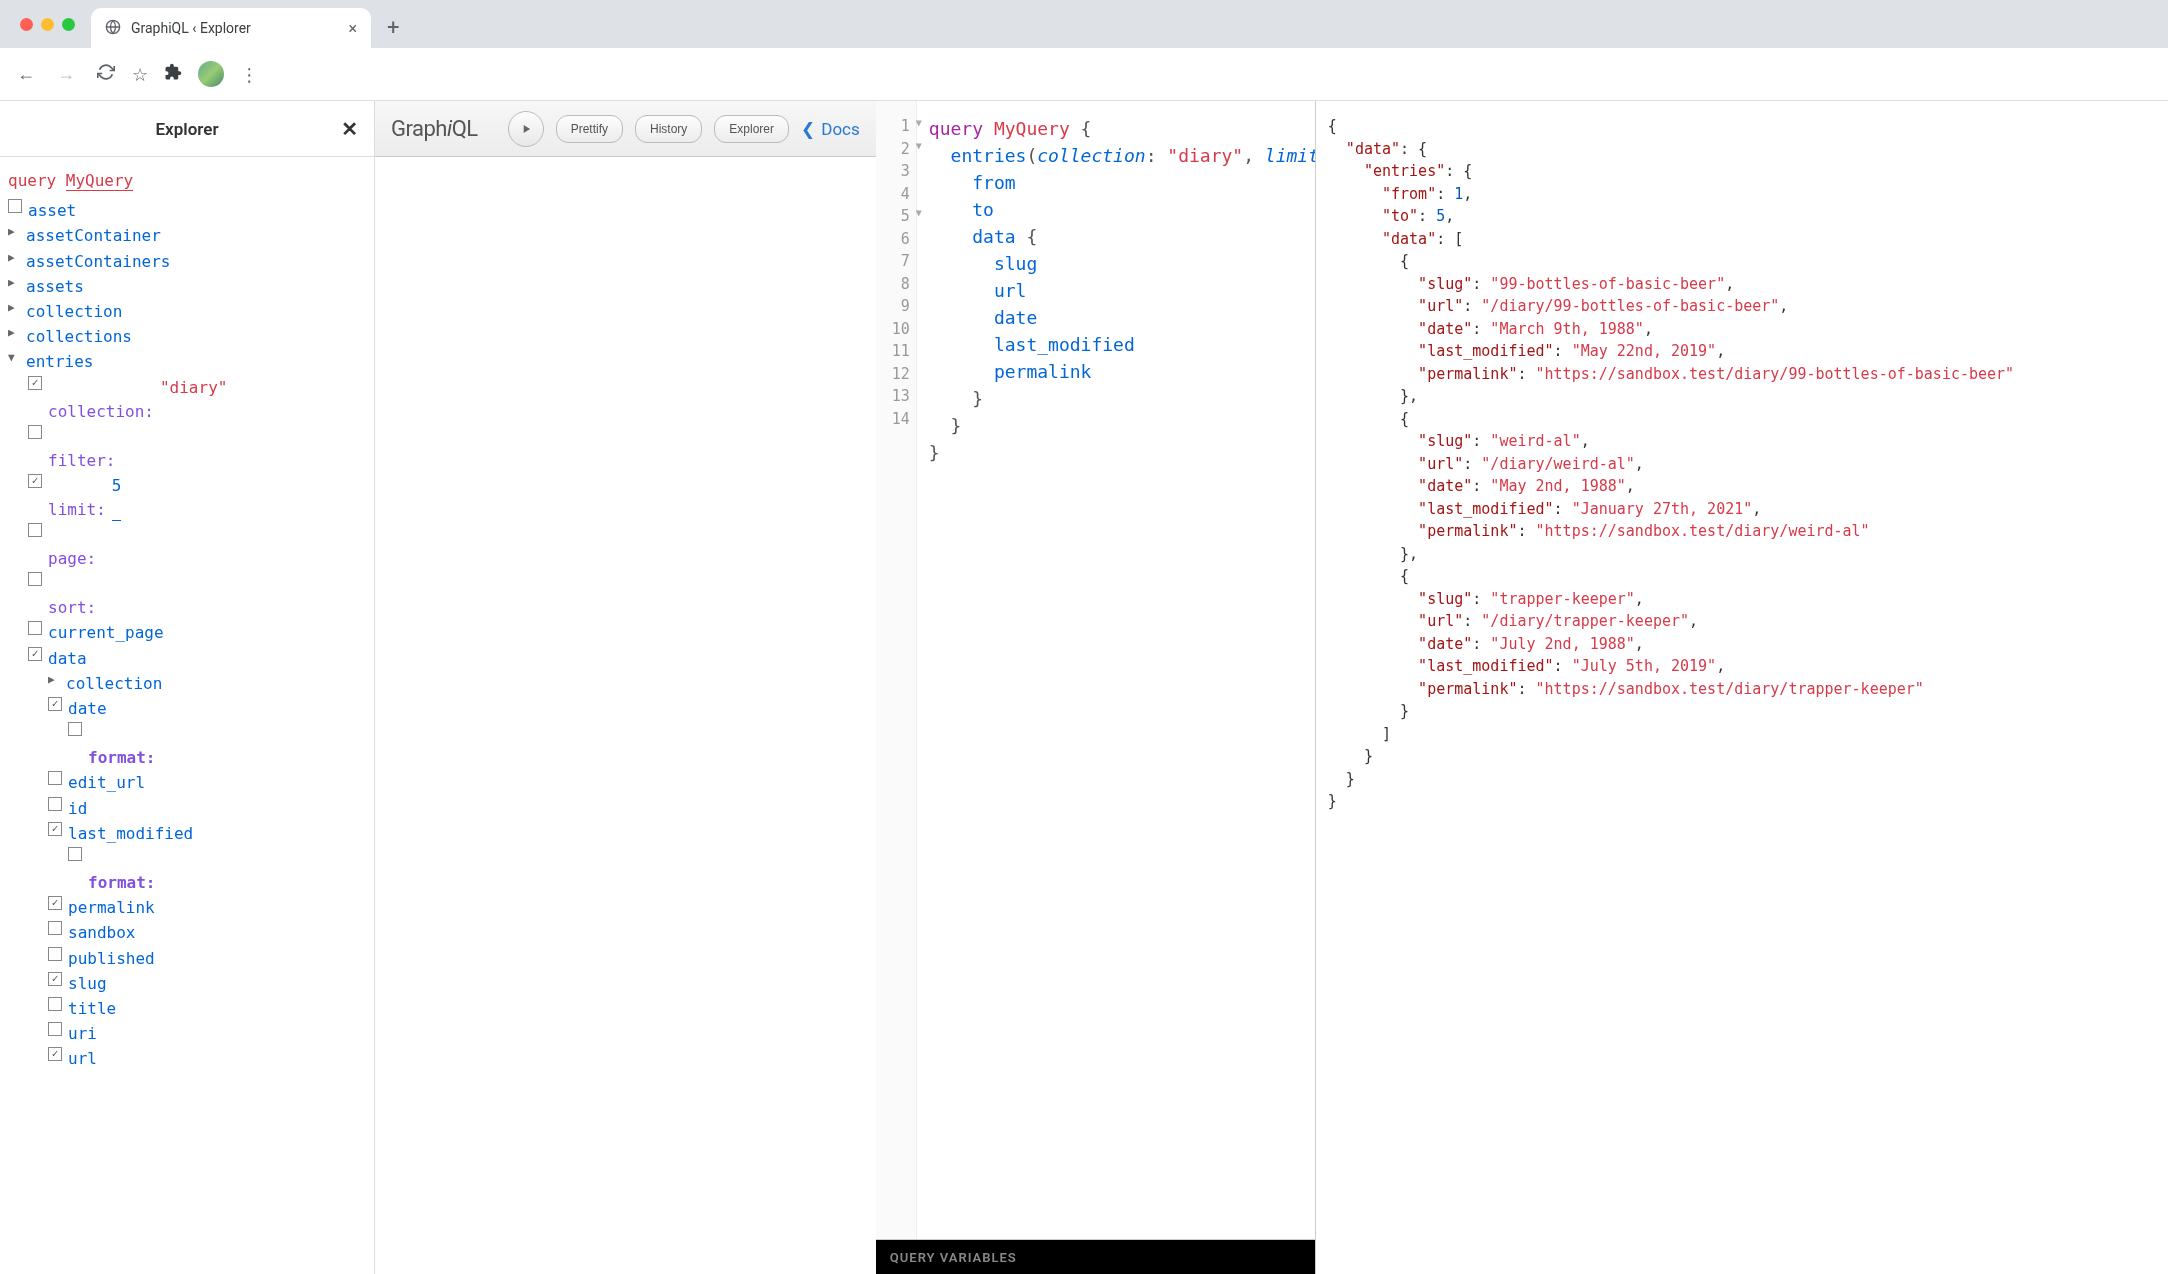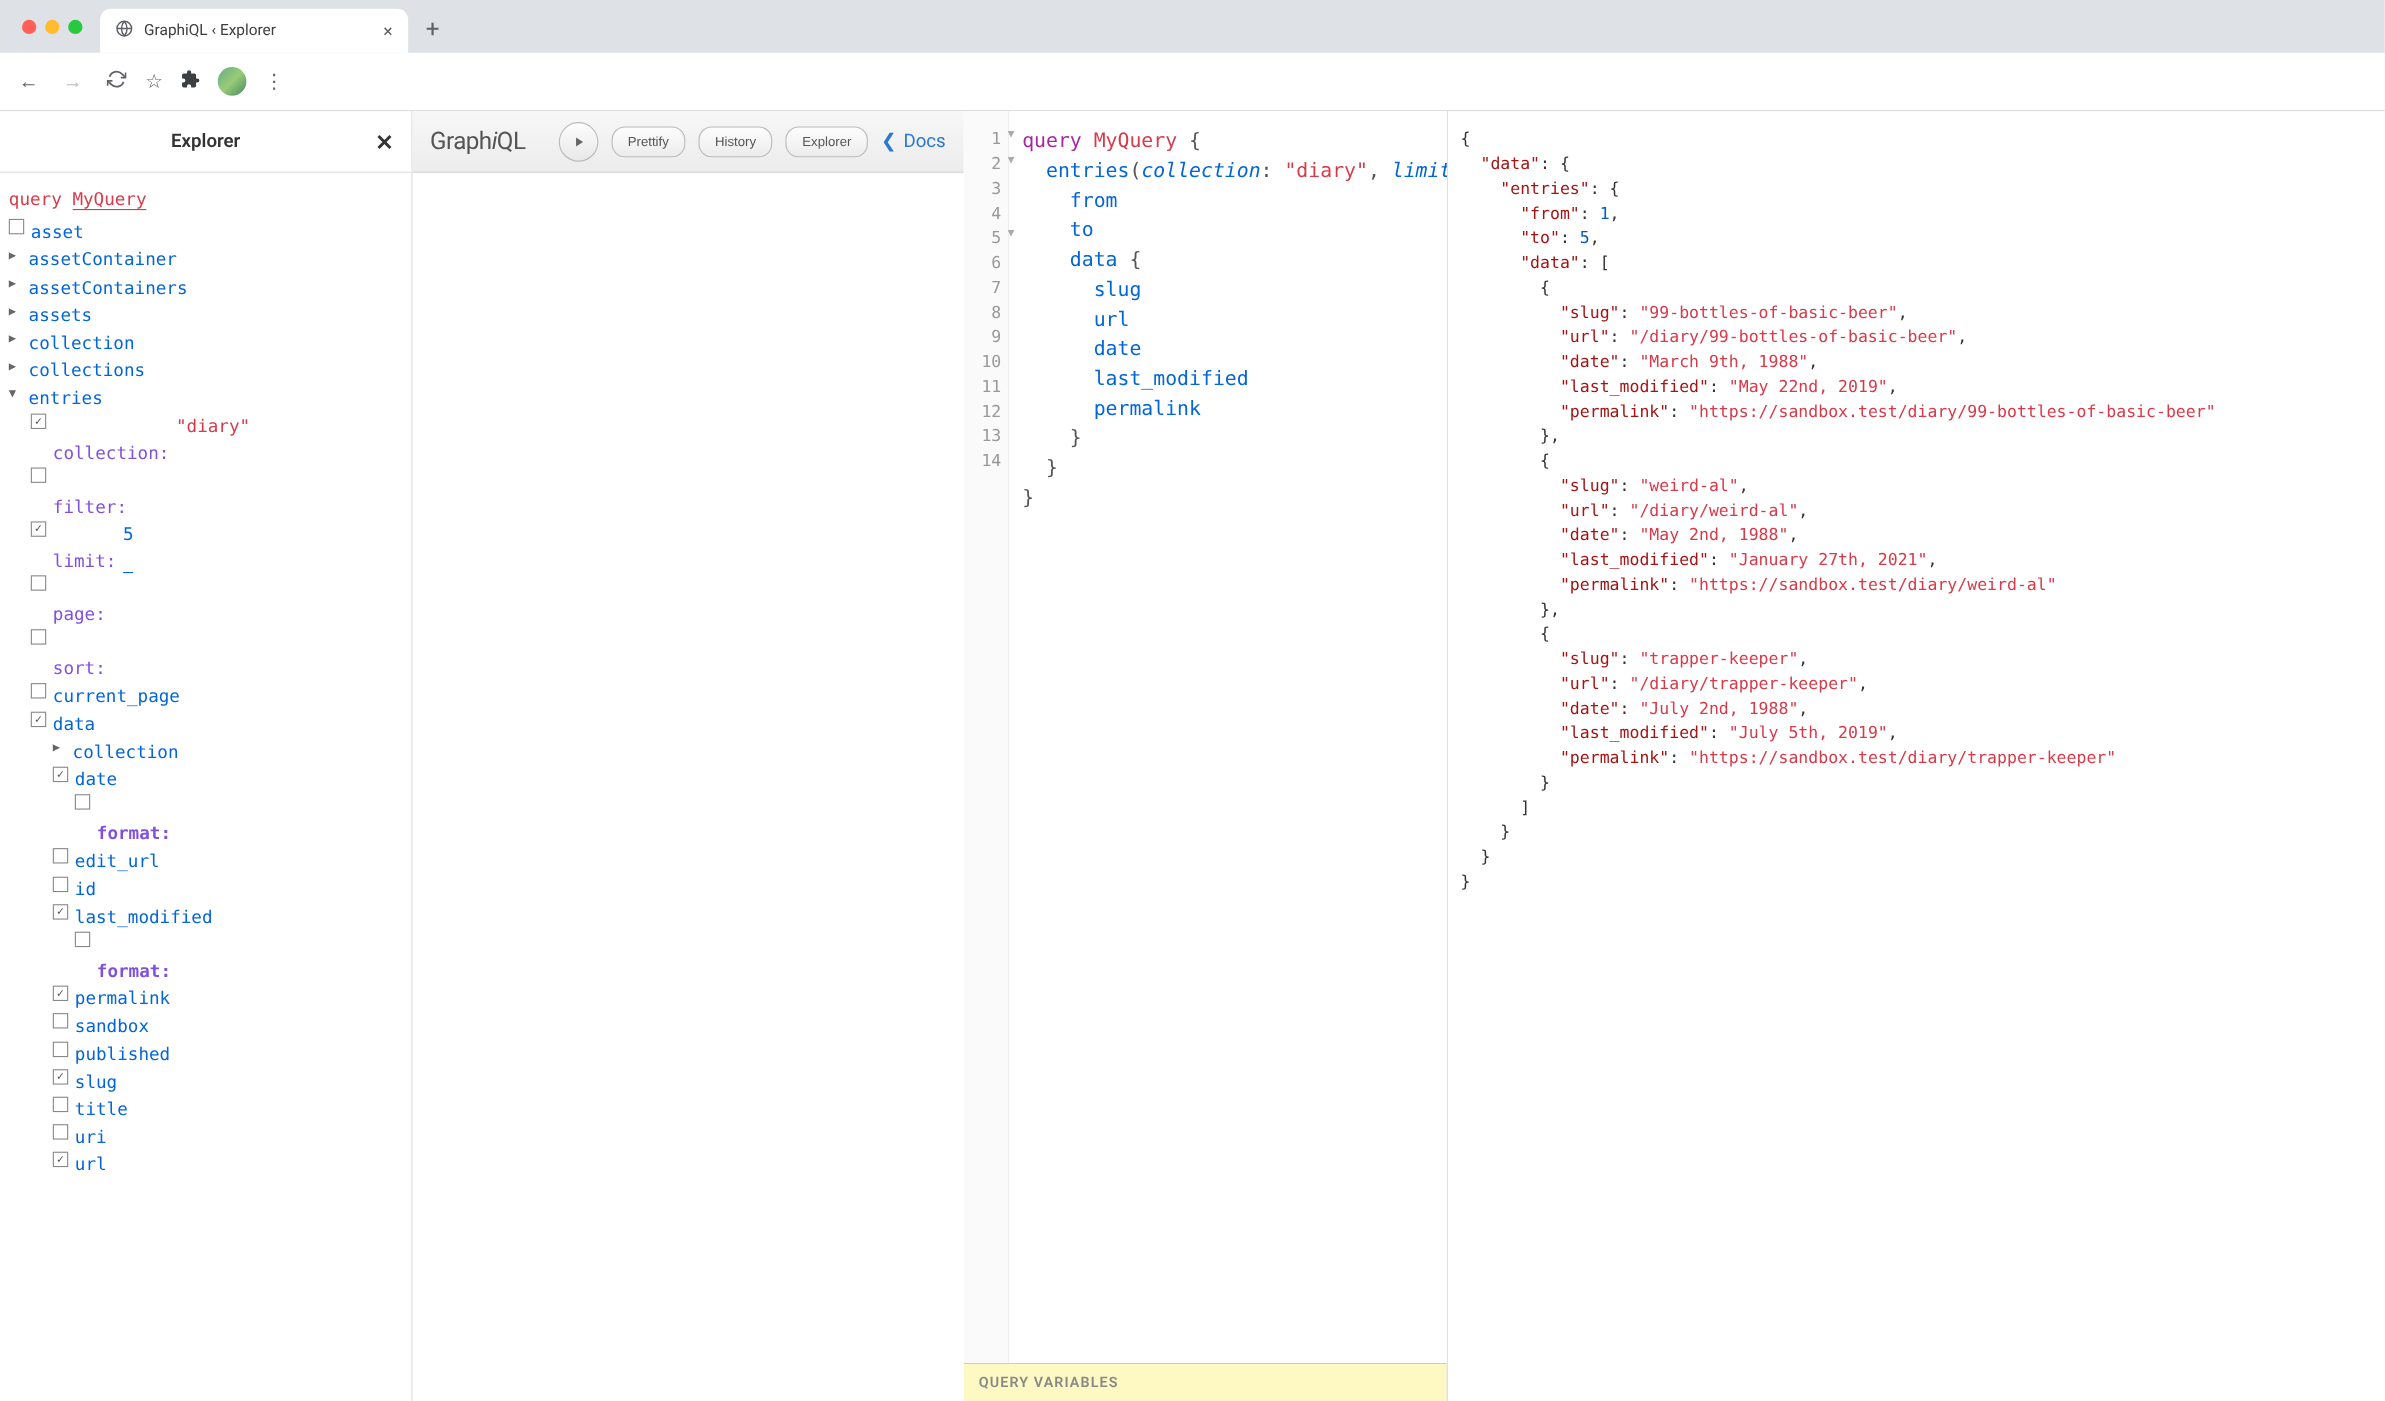--- a/index.html
+++ b/index.html
@@ -273,21 +273,21 @@
     }
     .tok-kw { color: #a626a4; }
     .tok-def { color: #d73a49; }
     .tok-arg { color: #0366d6; font-style: italic; }
     .tok-str { color: #d73a49; }
     .tok-attr { color: #0366d6; }
     .tok-punc { color: #555; }
     
     .query-vars {
       border-top: 1px solid #ccc;
-      background: #fef9c3;
+      background: #000000;
       padding: 10px 14px;
       font-size: 13px;
       letter-spacing: 1px;
       color: #888;
       font-weight: 600;
       cursor: pointer;
     }
     
     
     .result-pane {

